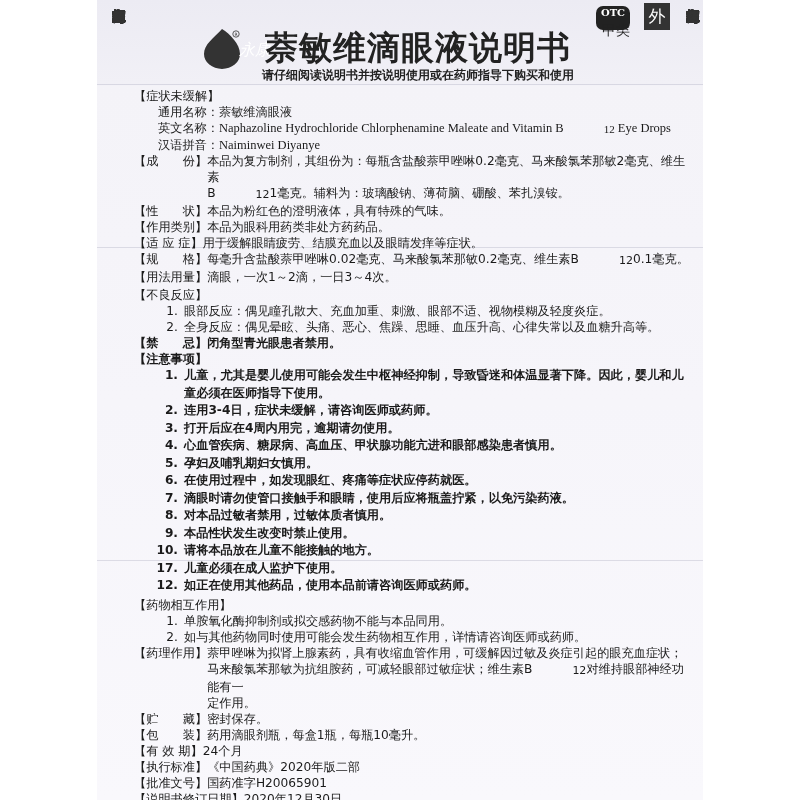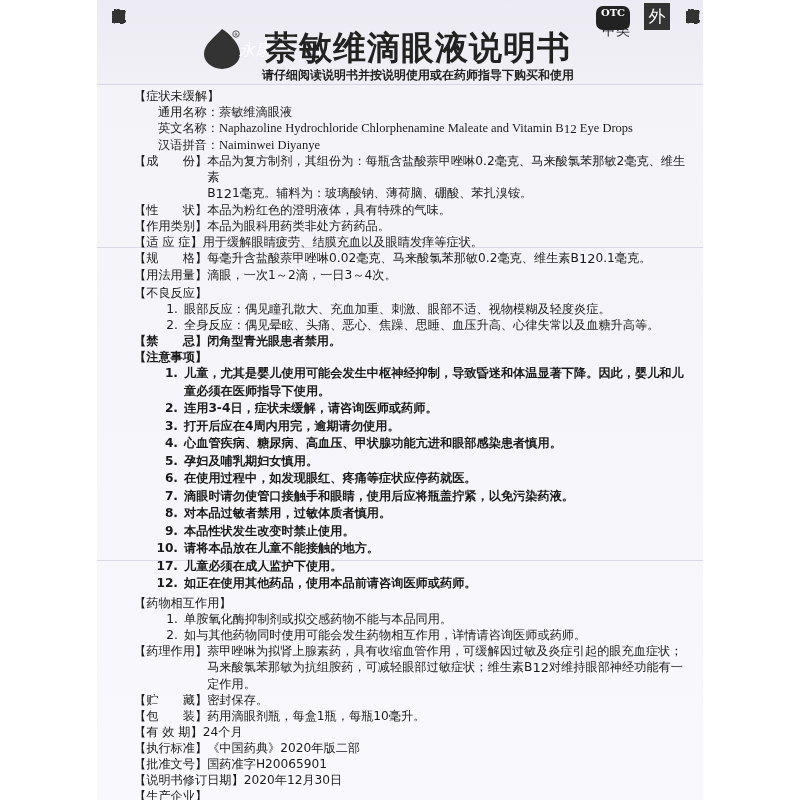--- a/index.html
+++ b/index.html
@@ -64,21 +64,21 @@
   .row { display: flex; white-space: nowrap; }
   .lbl { white-space: pre; }
   .val { white-space: normal; }
   .indent2 { padding-left: 24px; }
   .bold { font-weight: bold; }
   .row.sp { margin-top: 2px; }
   .num { display: inline-block; width: 24px; text-align: right; margin-right: 6px; }
   .numrow { padding-left: 20px; display: flex; }
   .numrow .txt { flex: 1; white-space: normal; }
   .en { font-family: "Liberation Serif", "DejaVu Serif", serif; font-size: 12.5px; }
-  sub { font-size: 13px; vertical-align: -1px; }
+  sub { font-size: 11px; vertical-align: -1px; margin-left: 40px; }
 </style>
 </head>
 <body>
 
 <div class="paper">
   <div class="fold" style="top:84px"></div>
   <div class="fold" style="top:247px"></div>
   <div class="fold" style="top:560px"></div>
   <div class="band left">邯郸康业制药邯郸康业制药邯郸康业制药邯郸康业制药邯郸康业制药邯郸康业制药邯郸康业制药邯郸康业制药邯郸康业制药邯郸康业制药邯郸康业制药邯郸康业制药邯郸康业制药邯郸康业制药</div>
   <div class="band right">邯郸康业制药邯郸康业制药邯郸康业制药邯郸康业制药邯郸康业制药邯郸康业制药邯郸康业制药邯郸康业制药邯郸康业制药邯郸康业制药邯郸康业制药邯郸康业制药邯郸康业制药邯郸康业制药</div>

